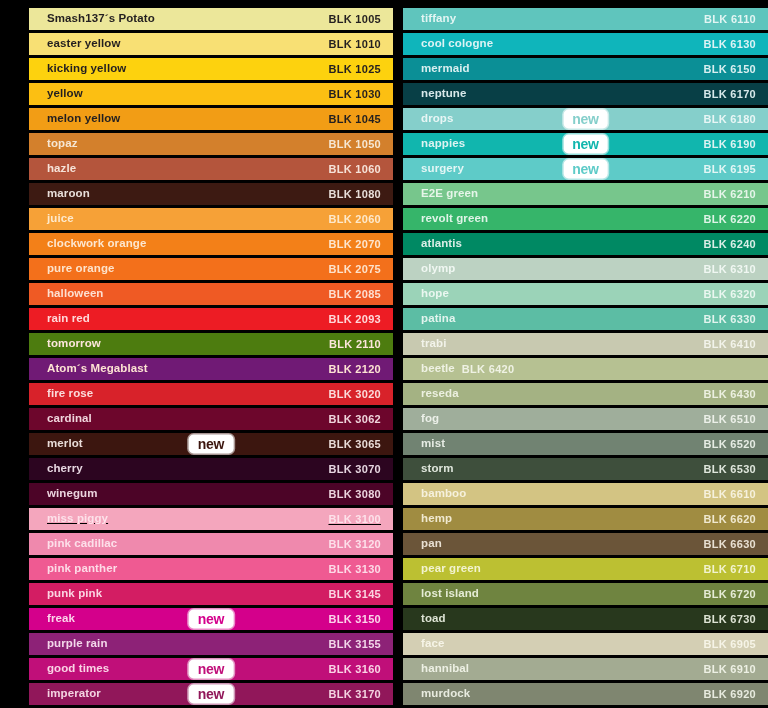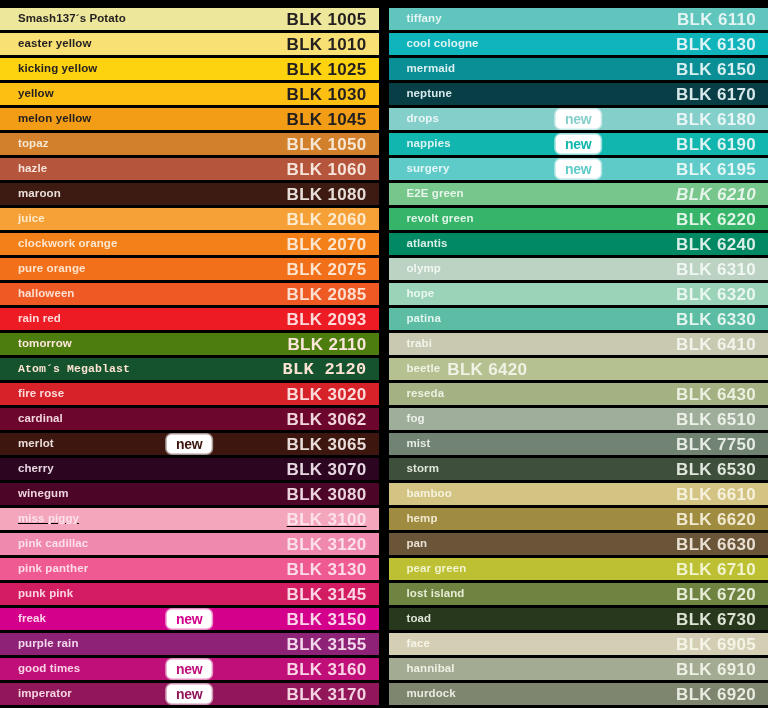--- a/index.html
+++ b/index.html
@@ -24,21 +24,21 @@
     gap: 10px;
     padding-top: 8px;
     box-sizing: border-box;
   }
   .column {
     display: flex;
     flex-direction: column;
     gap: 3px;
     width: 379px;
   }
-  .column.left { margin-left: 0px; }
+  .column.left { margin-left: 0px; padding-left: 29px; }
   .column.right { width: 380px; }
 
   .swatch-row {
     position: relative;
     height: 22px;
     min-height: 22px;
     display: flex;
     align-items: center;
     box-sizing: border-box;
     padding: 0 12px 0 18px;
@@ -46,21 +46,21 @@
   }
   .swatch-name {
     font-size: 11.5px;
     font-weight: bold;
     letter-spacing: 0.1px;
     white-space: nowrap;
     line-height: 1;
   }
   .swatch-code {
     margin-left: auto;
-    font-size: 17px;
+    font-size: 11px;
     font-weight: bold;
     letter-spacing: 0.3px;
     white-space: nowrap;
     line-height: 1;
   }
   .new-badge {
     position: absolute;
     left: 50%;
     top: 50%;
     transform: translate(-50%, -50%);
@@ -128,21 +128,21 @@
         <span class="swatch-code" style="color: rgb(253, 223, 209);">BLK 2085</span>
       </div>
       <div class="swatch-row" style="background: rgb(237, 28, 36);">
         <span class="swatch-name" style="color: rgb(255, 217, 218);">rain red</span>
         <span class="swatch-code" style="color: rgb(255, 217, 218);">BLK 2093</span>
       </div>
       <div class="swatch-row" style="background: #4d7c0f;">
         <span class="swatch-name" style="color: rgb(253, 230, 220);">tomorrow</span>
         <span class="swatch-code" style="color: rgb(253, 230, 220);">BLK 2110</span>
       </div>
-      <div class="swatch-row" style="background: #14532d; font-family: Liberation Mono, monospace;">
+      <div class="swatch-row" style="background: #701a75;">
         <span class="swatch-name" style="color: rgb(253, 227, 211);">Atom´s Megablast</span>
         <span class="swatch-code" style="color: rgb(253, 227, 211);">BLK 2120</span>
       </div>
       <div class="swatch-row" style="background: rgb(216, 34, 42);">
         <span class="swatch-name" style="color: rgb(251, 220, 219);">fire rose</span>
         <span class="swatch-code" style="color: rgb(251, 220, 219);">BLK 3020</span>
       </div>
       <div class="swatch-row" style="background: rgb(109, 6, 44);">
         <span class="swatch-name" style="color: rgb(240, 213, 220);">cardinal</span>
         <span class="swatch-code" style="color: rgb(240, 213, 220);">BLK 3062</span>
@@ -223,21 +223,21 @@
         <span class="new-badge" style="color: rgb(17, 182, 174);">new</span>
         <span class="swatch-code" style="color: rgb(221, 243, 242);">BLK 6190</span>
       </div>
       <div class="swatch-row" style="background: rgb(94, 203, 200);">
         <span class="swatch-name" style="color: rgb(227, 246, 245);">surgery</span>
         <span class="new-badge" style="color: rgb(94, 203, 200);">new</span>
         <span class="swatch-code" style="color: rgb(227, 246, 245);">BLK 6195</span>
       </div>
       <div class="swatch-row" style="background: rgb(119, 198, 140);">
         <span class="swatch-name" style="color: rgb(230, 245, 233);">E2E green</span>
-        <span class="swatch-code" style="color: rgb(230, 245, 233); font-style: italic;">BLK 6210</span>
+        <span class="swatch-code" style="color: rgb(230, 245, 233);">BLK 6210</span>
       </div>
       <div class="swatch-row" style="background: rgb(54, 181, 106);">
         <span class="swatch-name" style="color: rgb(223, 244, 231);">revolt green</span>
         <span class="swatch-code" style="color: rgb(223, 244, 231);">BLK 6220</span>
       </div>
       <div class="swatch-row" style="background: rgb(0, 137, 99);">
         <span class="swatch-name" style="color: rgb(217, 238, 231);">atlantis</span>
         <span class="swatch-code" style="color: rgb(217, 238, 231);">BLK 6240</span>
       </div>
       <div class="swatch-row" style="background: rgb(188, 210, 194);">
@@ -263,21 +263,21 @@
       <div class="swatch-row" style="background: rgb(164, 178, 131);">
         <span class="swatch-name" style="color: rgb(236, 240, 224); text-align: center;">reseda</span>
         <span class="swatch-code" style="color: rgb(236, 240, 224);">BLK 6430</span>
       </div>
       <div class="swatch-row" style="background: rgb(159, 174, 155);">
         <span class="swatch-name" style="color: rgb(236, 240, 233);">fog</span>
         <span class="swatch-code" style="color: rgb(236, 240, 233);">BLK 6510</span>
       </div>
       <div class="swatch-row" style="background: rgb(113, 131, 114);">
         <span class="swatch-name" style="color: rgb(230, 236, 228);">mist</span>
-        <span class="swatch-code" style="color: rgb(230, 236, 228);">BLK 7750</span>
+        <span class="swatch-code" style="color: rgb(230, 236, 228);">BLK 6520</span>
       </div>
       <div class="swatch-row" style="background: rgb(62, 79, 60);">
         <span class="swatch-name" style="color: rgb(223, 230, 220);">storm</span>
         <span class="swatch-code" style="color: rgb(223, 230, 220);">BLK 6530</span>
       </div>
       <div class="swatch-row" style="background: rgb(211, 196, 131);">
         <span class="swatch-name" style="color: rgb(246, 241, 221);">bamboo</span>
         <span class="swatch-code" style="color: rgb(246, 241, 221);">BLK 6610</span>
       </div>
       <div class="swatch-row" style="background: rgb(160, 140, 65);">

